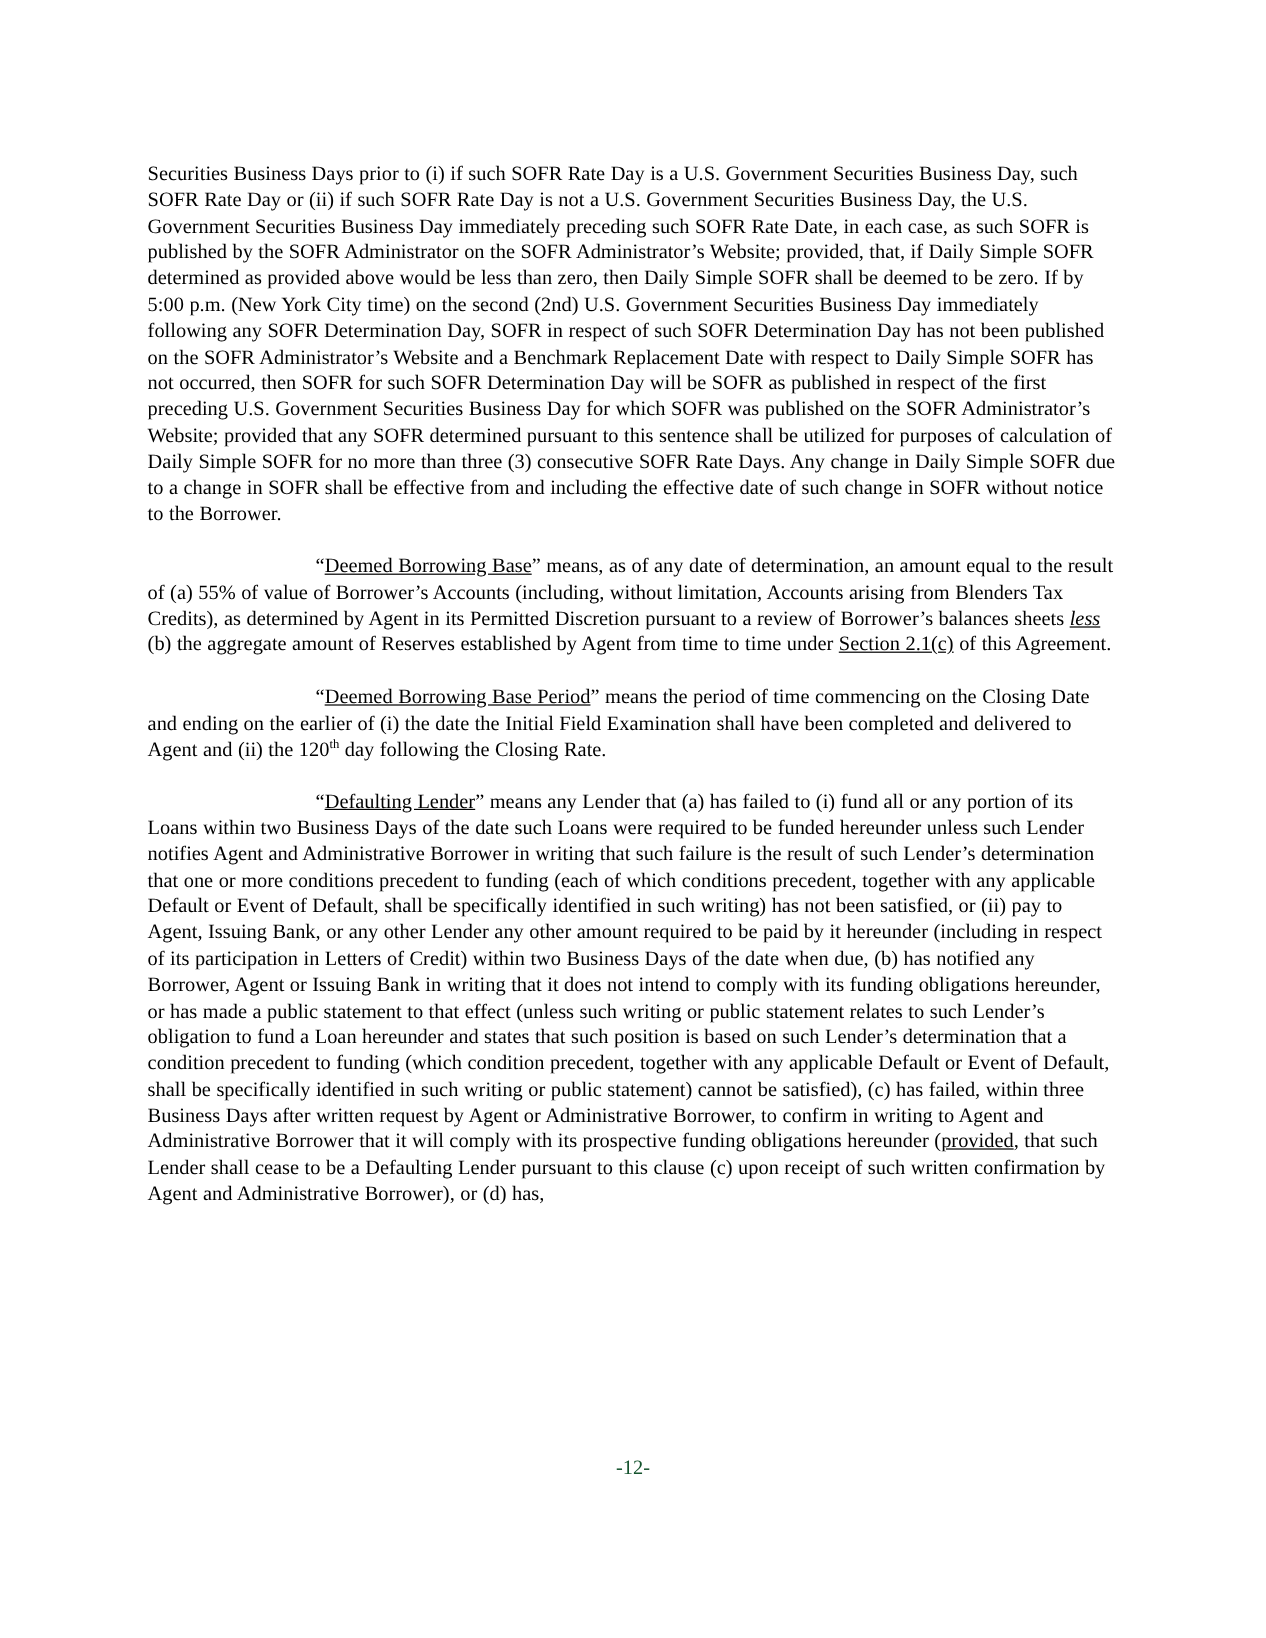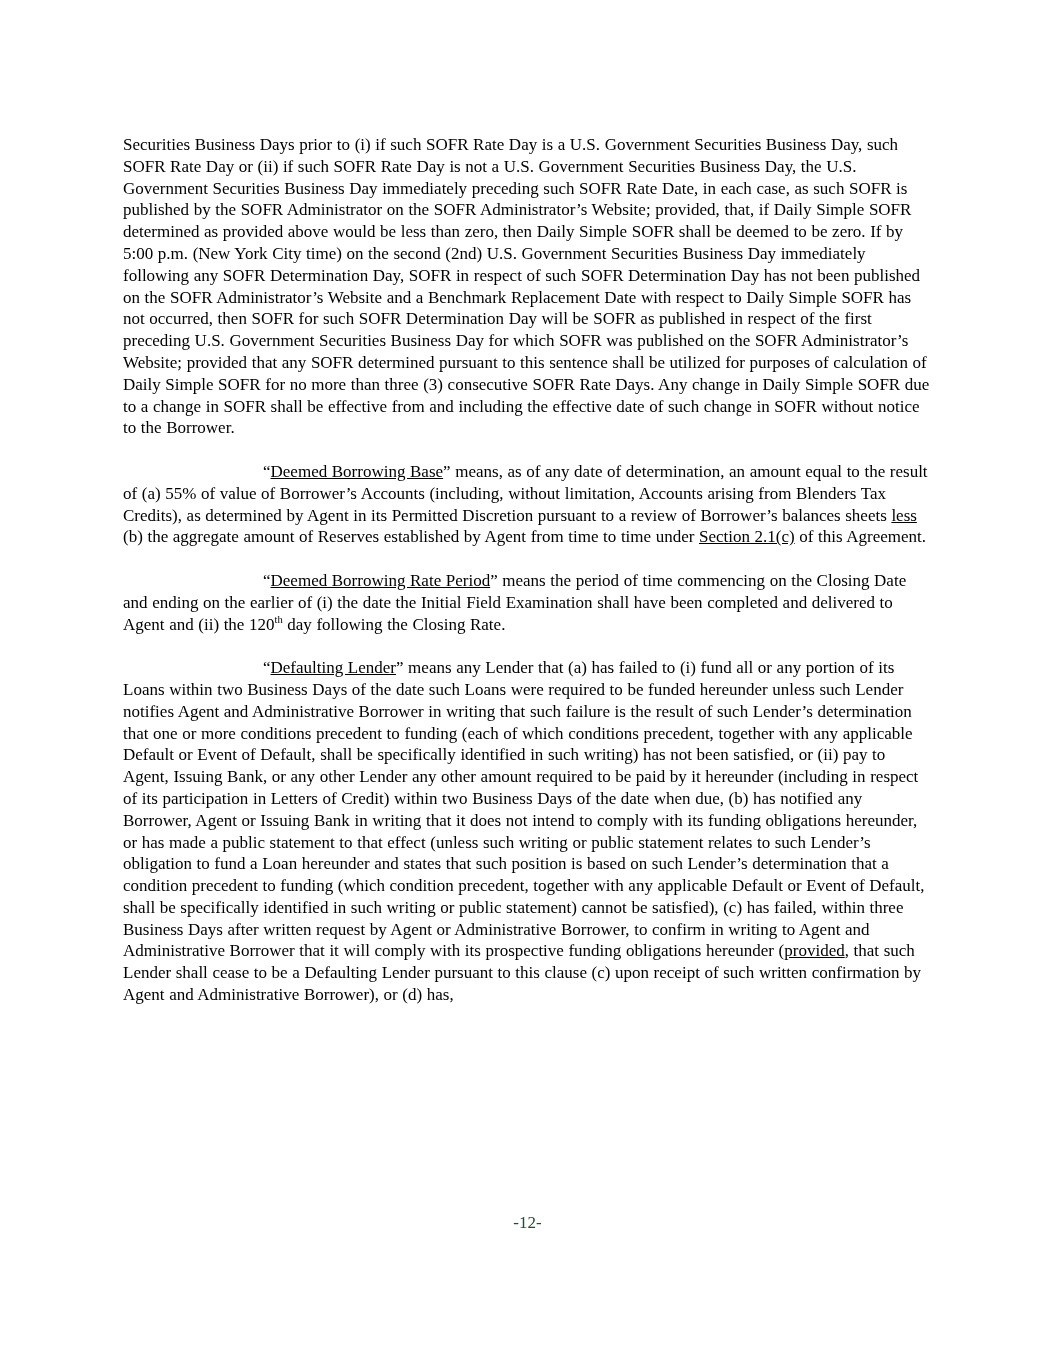--- a/index.html
+++ b/index.html
@@ -17,21 +17,21 @@
     padding: 122px 122px 0 123px;
     overflow: hidden;
   }
   .para {
     margin: 0 0 21.8px 0;
     text-align: left;
     word-spacing: 0.02em;
   }
   .para.indent { text-indent: 140px; }
   .u { text-decoration: underline; text-align: right; }
-  .i { }
+  .i { font-style: italic; }
   .para sup {
     font-size: 0.62em;
     line-height: 0;
     vertical-align: super;
     font-family: Liberation Serif, serif;
   }
   .footer {
     position: absolute;
     top: 1200px;
     left: 0;
@@ -42,17 +42,17 @@
     color: #14532d;
   }
 </style>
 </head>
 <body>
 
 <div class="page">
   <div class="content">
       <p class="para"><span>Securities Business Days prior to (i) if such SOFR Rate Day is a U.S. Government Securities Business Day, such SOFR Rate Day or (ii) if such SOFR Rate Day is not a U.S. Government Securities Business Day, the U.S. Government Securities Business Day immediately preceding such SOFR Rate Date, in each case, as such SOFR is published by the SOFR Administrator on the SOFR Administrator’s Website; provided, that, if Daily Simple SOFR determined as provided above would be less than zero, then Daily Simple SOFR shall be deemed to be zero.  If by 5:00 p.m. (New York City time) on the second (2nd) U.S. Government Securities Business Day immediately following any SOFR Determination Day, SOFR in respect of such SOFR Determination Day has not been published on the SOFR Administrator’s Website and a Benchmark Replacement Date with respect to Daily Simple SOFR has not occurred, then SOFR for such SOFR Determination Day will be SOFR as published in respect of the first preceding U.S. Government Securities Business Day for which SOFR was published on the SOFR Administrator’s Website; provided that any SOFR determined pursuant to this sentence shall be utilized for purposes of calculation of Daily Simple SOFR for no more than three (3) consecutive SOFR Rate Days. Any change in Daily Simple SOFR due to a change in SOFR shall be effective from and including the effective date of such change in SOFR without notice to the Borrower.</span></p>
       <p class="para indent"><span>“</span><span class="u">Deemed Borrowing Base</span><span>” means, as of any date of determination, an amount equal to the result of (a) 55% of value of Borrower’s Accounts (including, without limitation, Accounts arising from Blenders Tax Credits), as determined by Agent in its Permitted Discretion pursuant to a review of Borrower’s balances sheets </span><span class="u i">less</span><span> (b) the aggregate amount of Reserves established by Agent from time to time under </span><span class="u">Section 2.1(c)</span><span> of this Agreement.</span></p>
-      <p class="para indent"><span>“</span><span class="u">Deemed Borrowing Rate Period</span><span>” means the period of time commencing on the Closing Date and ending on the earlier of (i) the date the Initial Field Examination shall have been completed and delivered to Agent and (ii) the 120</span><sup>th</sup><span> day following the Closing Rate.</span></p>
+      <p class="para indent"><span>“</span><span class="u">Deemed Borrowing Base Period</span><span>” means the period of time commencing on the Closing Date and ending on the earlier of (i) the date the Initial Field Examination shall have been completed and delivered to Agent and (ii) the 120</span><sup>th</sup><span> day following the Closing Rate.</span></p>
       <p class="para indent"><span>“</span><span class="u">Defaulting Lender</span><span>” means any Lender that (a) has failed to (i) fund all or any portion of its Loans within two Business Days of the date such Loans were required to be funded hereunder unless such Lender notifies Agent and Administrative Borrower in writing that such failure is the result of such Lender’s determination that one or more conditions precedent to funding (each of which conditions precedent, together with any applicable Default or Event of Default, shall be specifically identified in such writing) has not been satisfied, or (ii) pay to Agent, Issuing Bank, or any other Lender any other amount required to be paid by it hereunder (including in respect of its participation in Letters of Credit) within two Business Days of the date when due, (b) has notified any Borrower, Agent or Issuing Bank in writing that it does not intend to comply with its funding obligations hereunder, or has made a public statement to that effect (unless such writing or public statement relates to such Lender’s obligation to fund a Loan hereunder and states that such position is based on such Lender’s determination that a condition precedent to funding (which condition precedent, together with any applicable Default or Event of Default, shall be specifically identified in such writing or public statement) cannot be satisfied), (c) has failed, within three Business Days after written request by Agent or Administrative Borrower, to confirm in writing to Agent and Administrative Borrower that it will comply with its prospective funding obligations hereunder (</span><span class="u">provided</span><span>, that such Lender shall cease to be a Defaulting Lender pursuant to this clause (c) upon receipt of such written confirmation by Agent and Administrative Borrower), or (d) has,</span></p>
     </div>
   <div class="footer">-12-</div>
 </div>
 
 </body></html>

